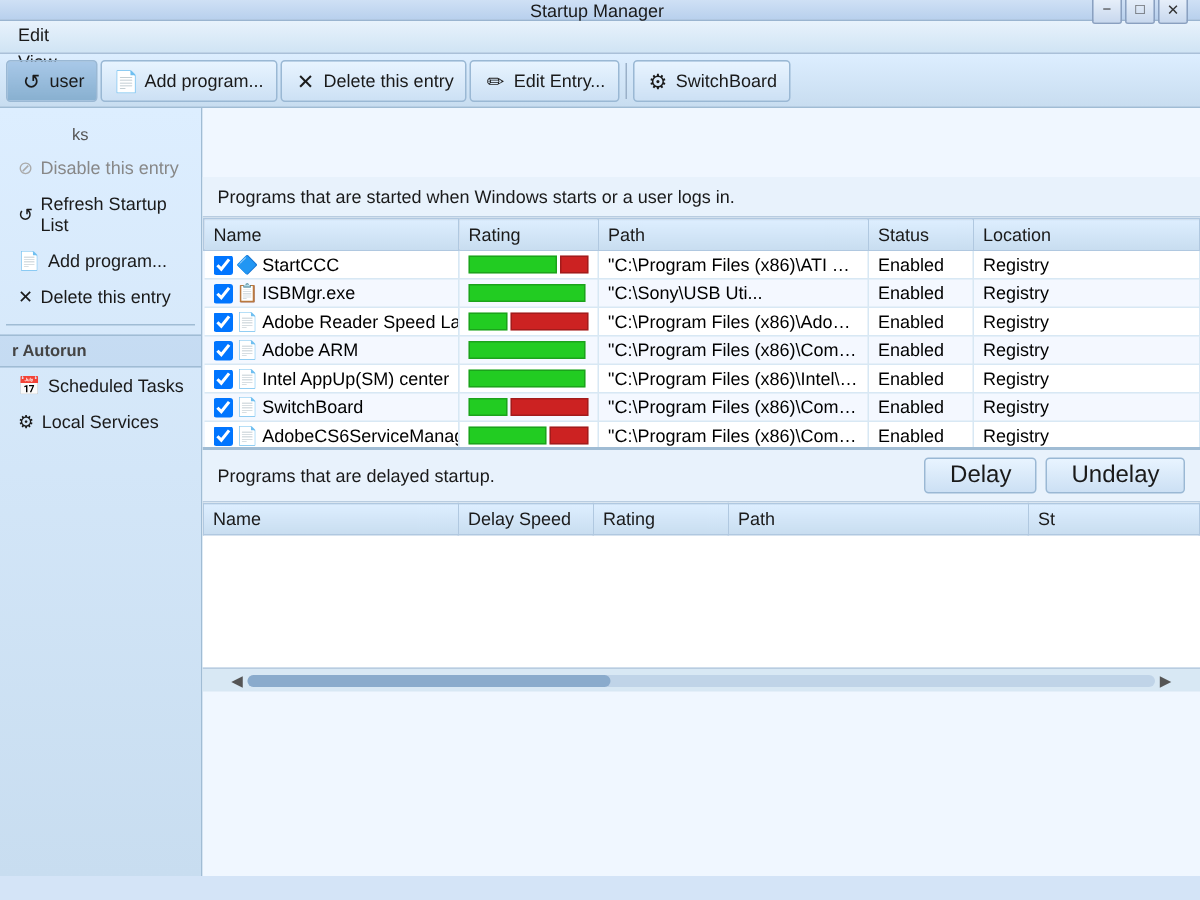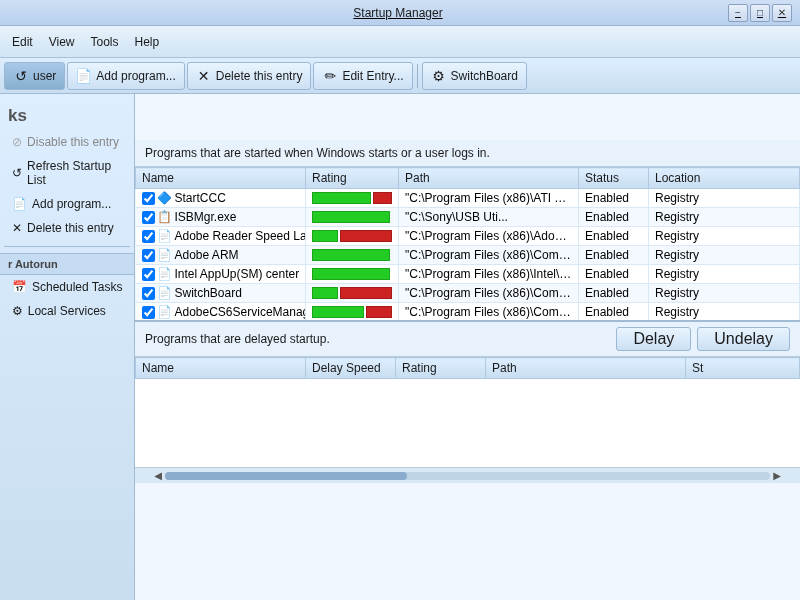--- a/index.html
+++ b/index.html
@@ -8,27 +8,26 @@
       font-size: 12px;
       background: #d4e4f7;
       width: 800px;
       height: 600px;
       overflow: hidden;
     }
 
     
     .title-bar {
       background: linear-gradient(to bottom, #cfe0f5, #b8d0ed);
-      height: 26px;
+      height: 14px;
       display: flex;
       align-items: center;
       justify-content: space-between;
       padding: 0 8px;
       border-bottom: 1px solid #9ab4d0;
-      text-decoration: underline;
     }
     .title-bar-title {
       flex: 1;
       text-align: center;
       font-size: 12px;
       color: #1a1a1a;
     }
     .title-bar-controls {
       display: flex;
       gap: 2px;
@@ -43,25 +42,25 @@
       font-size: 10px;
       display: flex;
       align-items: center;
       justify-content: center;
       color: #333;
     }
 
     
     .menu-bar {
       background: linear-gradient(to bottom, #e8f2fc, #d0e4f4);
-      height: 32px;
-      display: flex;
-      align-items: center;
+      height: 22px;
+      display: flex;
       padding: 0 4px;
       border-bottom: 1px solid #aac0d8;
+      flex-direction: column;
     }
     .menu-item {
       padding: 2px 8px;
       cursor: pointer;
       color: #1a1a1a;
       font-size: 12px;
     }
 
     
     .toolbar {
@@ -113,23 +112,24 @@
     
     .sidebar {
       width: 135px;
       background: linear-gradient(to bottom, #ddeeff, #c8ddf0);
       border-right: 1px solid #a0bcd4;
       padding: 8px 0;
       flex-shrink: 0;
     }
     .sidebar-section-label {
       padding: 4px 8px;
-      font-size: 17px;
+      font-size: 11px;
       color: #555;
-      font-weight: bold;
+      font-weight: normal;
+      margin-left: 40px;
     }
     .sidebar-item {
       padding: 5px 8px 5px 12px;
       cursor: pointer;
       color: #1a1a1a;
       font-size: 12px;
       display: flex;
       align-items: center;
       gap: 5px;
     }

